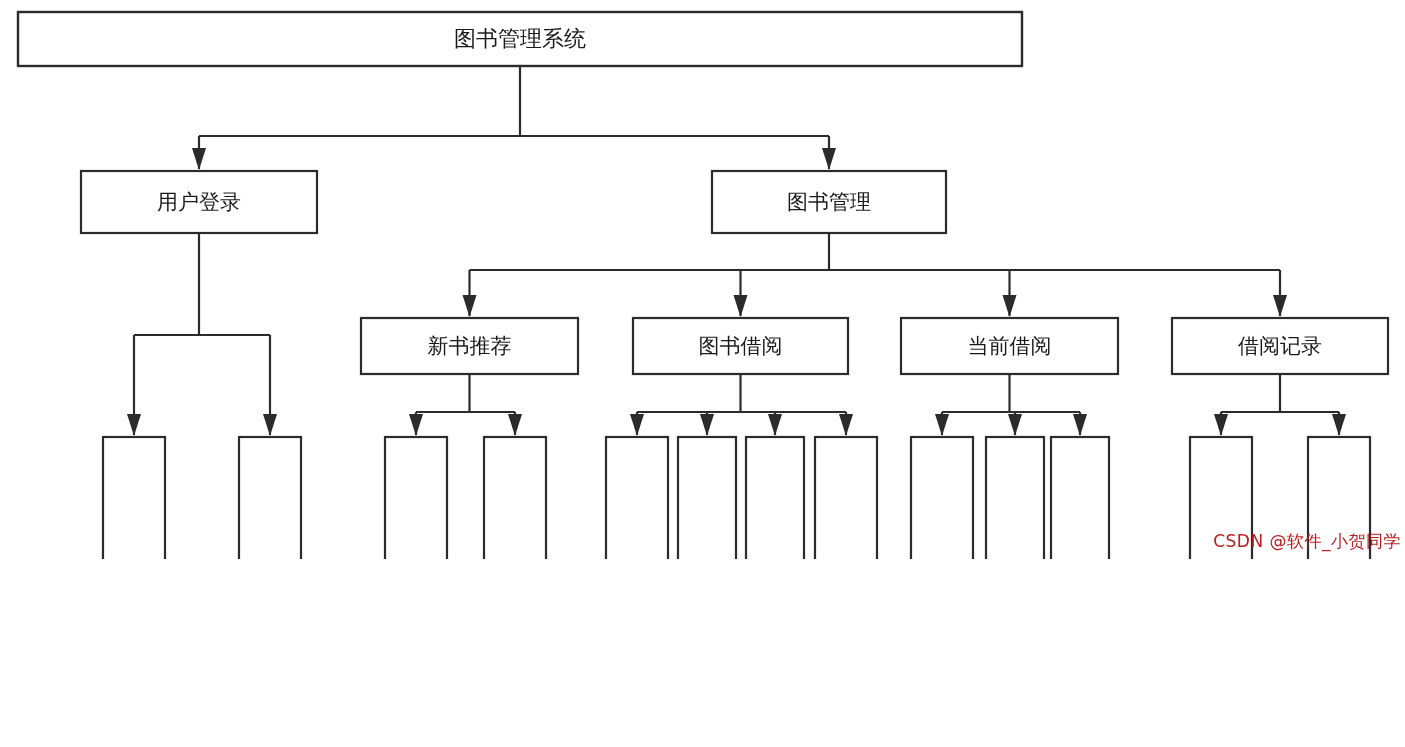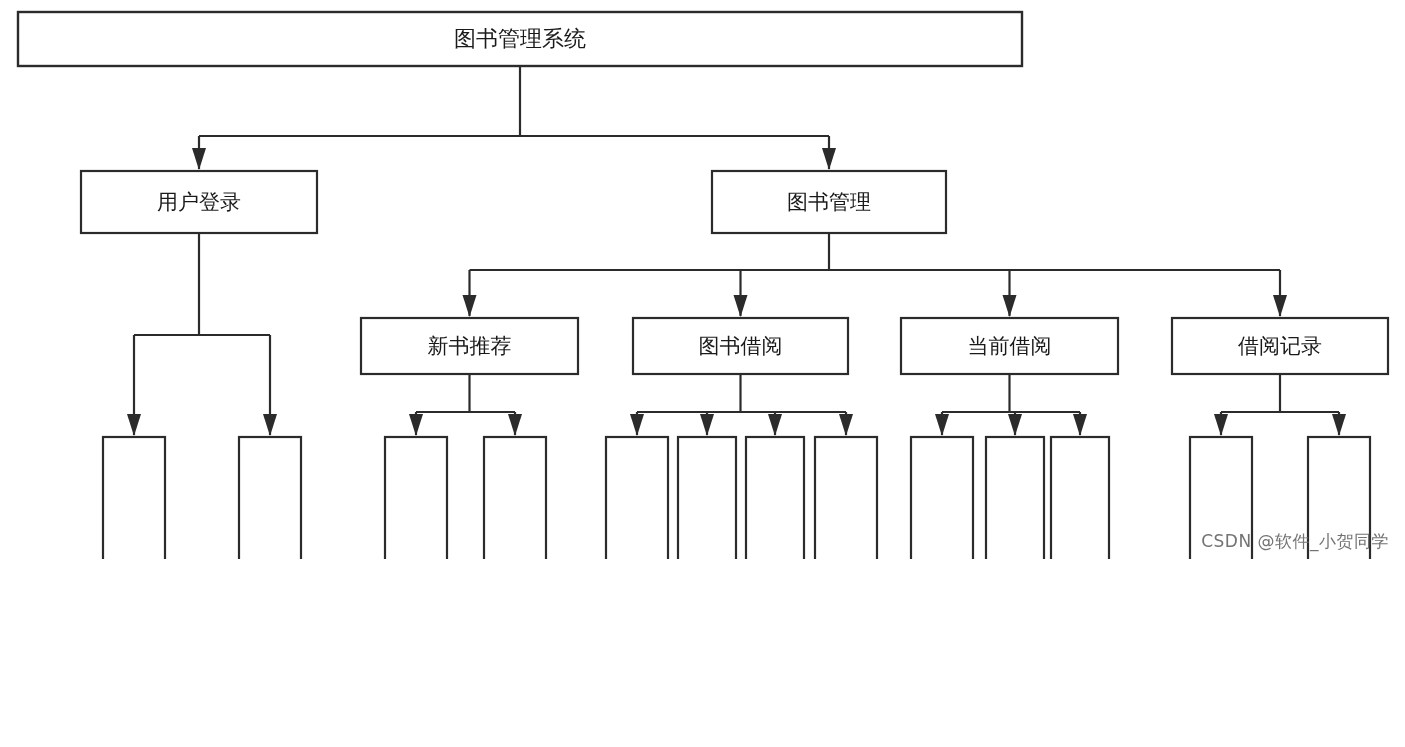--- a/index.html
+++ b/index.html
@@ -68,25 +68,25 @@
     font-family: "DejaVu Sans", "Liberation Sans", sans-serif;
     font-size: 21px;
     line-height: 1.28;
     color: #1a1a1a;
     letter-spacing: 3px;
     white-space: nowrap;
     text-align: center;
   }
   .watermark {
     position: absolute;
-    right: 16px;
+    right: 4px;
     bottom: 6px;
     font-family: "DejaVu Sans", "Liberation Sans", sans-serif;
     font-size: 17px;
-    color: #737373;
+    color: #b91c1c;
     white-space: nowrap;
     letter-spacing: 0.5px;
   }
 </style>
 </head>
 <body>
 
 <div id="diagram-root">
 
   <svg class="canvas" viewBox="0 0 1405 747">

